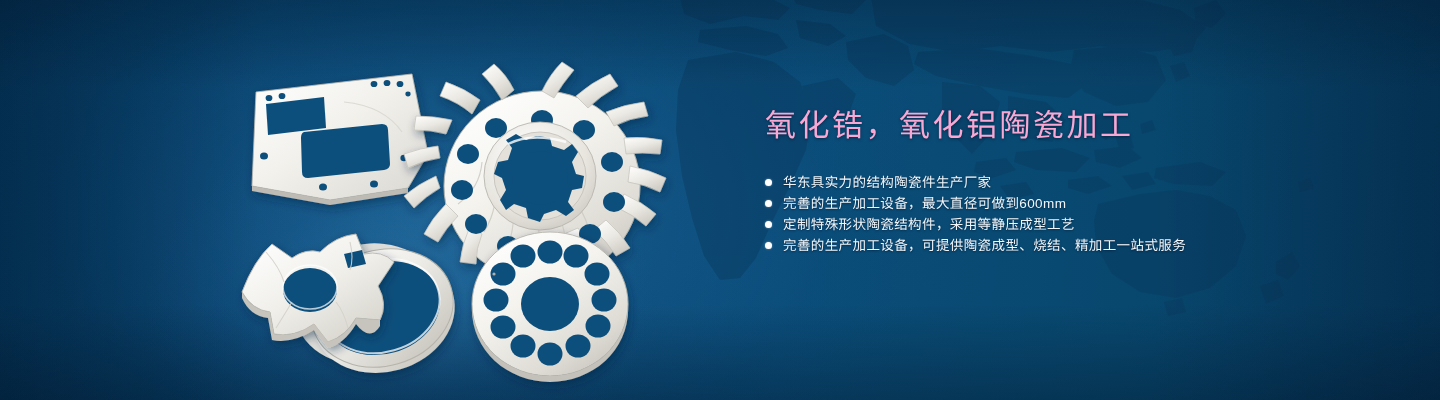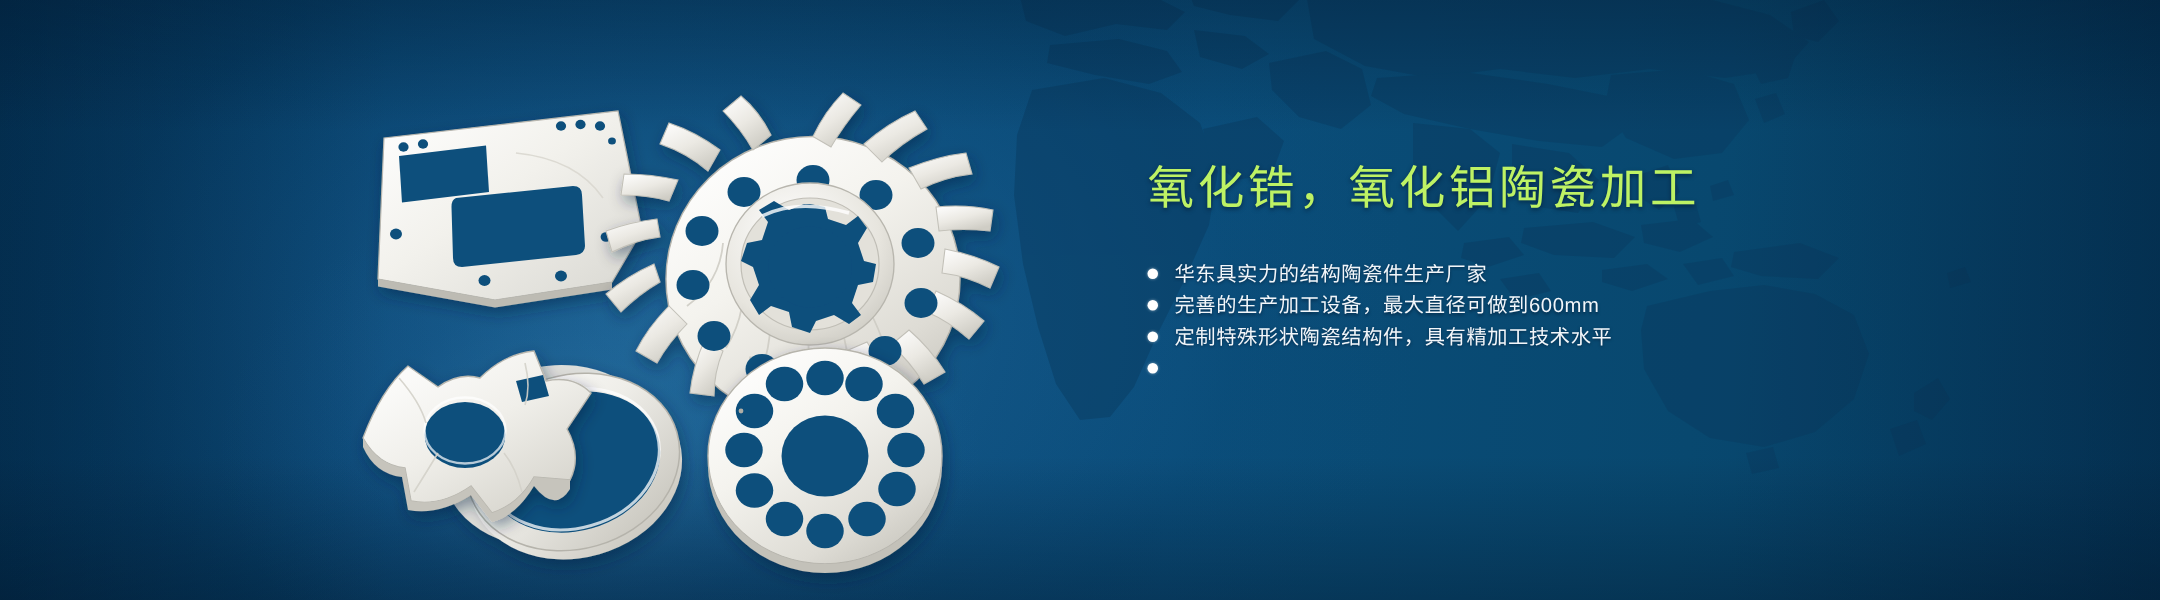--- a/index.html
+++ b/index.html
@@ -76,21 +76,21 @@
     left: 765px;
     top: 106px;
     width: 600px;
   }
   .headline {
     margin: 0;
     font-size: 31px;
     line-height: 40px;
     font-weight: 400;
     letter-spacing: 2.5px;
-    color: #bef264;
+    color: #f9a8d4;
     text-shadow: 0 1px 3px rgba(0,15,35,0.55);
     white-space: nowrap;
   }
   .feature-list {
     list-style: none;
     margin: 26px 0 0 0;
     padding: 0;
   }
   .feature-item {
     display: flex;
@@ -380,21 +380,22 @@
       <li class="feature-item">
         <span class="bullet-dot"></span>
         <span class="feature-text">华东具实力的结构陶瓷件生产厂家</span>
       </li>
       <li class="feature-item">
         <span class="bullet-dot"></span>
         <span class="feature-text">完善的生产加工设备，最大直径可做到600mm</span>
       </li>
       <li class="feature-item">
         <span class="bullet-dot"></span>
-        <span class="feature-text">定制特殊形状陶瓷结构件，具有精加工技术水平</span>
+        <span class="feature-text">定制特殊形状陶瓷结构件，采用等静压成型工艺</span>
       </li>
       <li class="feature-item">
         <span class="bullet-dot"></span>
+        <span class="feature-text">完善的生产加工设备，可提供陶瓷成型、烧结、精加工一站式服务</span>
       </li>
     </ul>
   </div>
 
 </div>
 
 </body></html>

